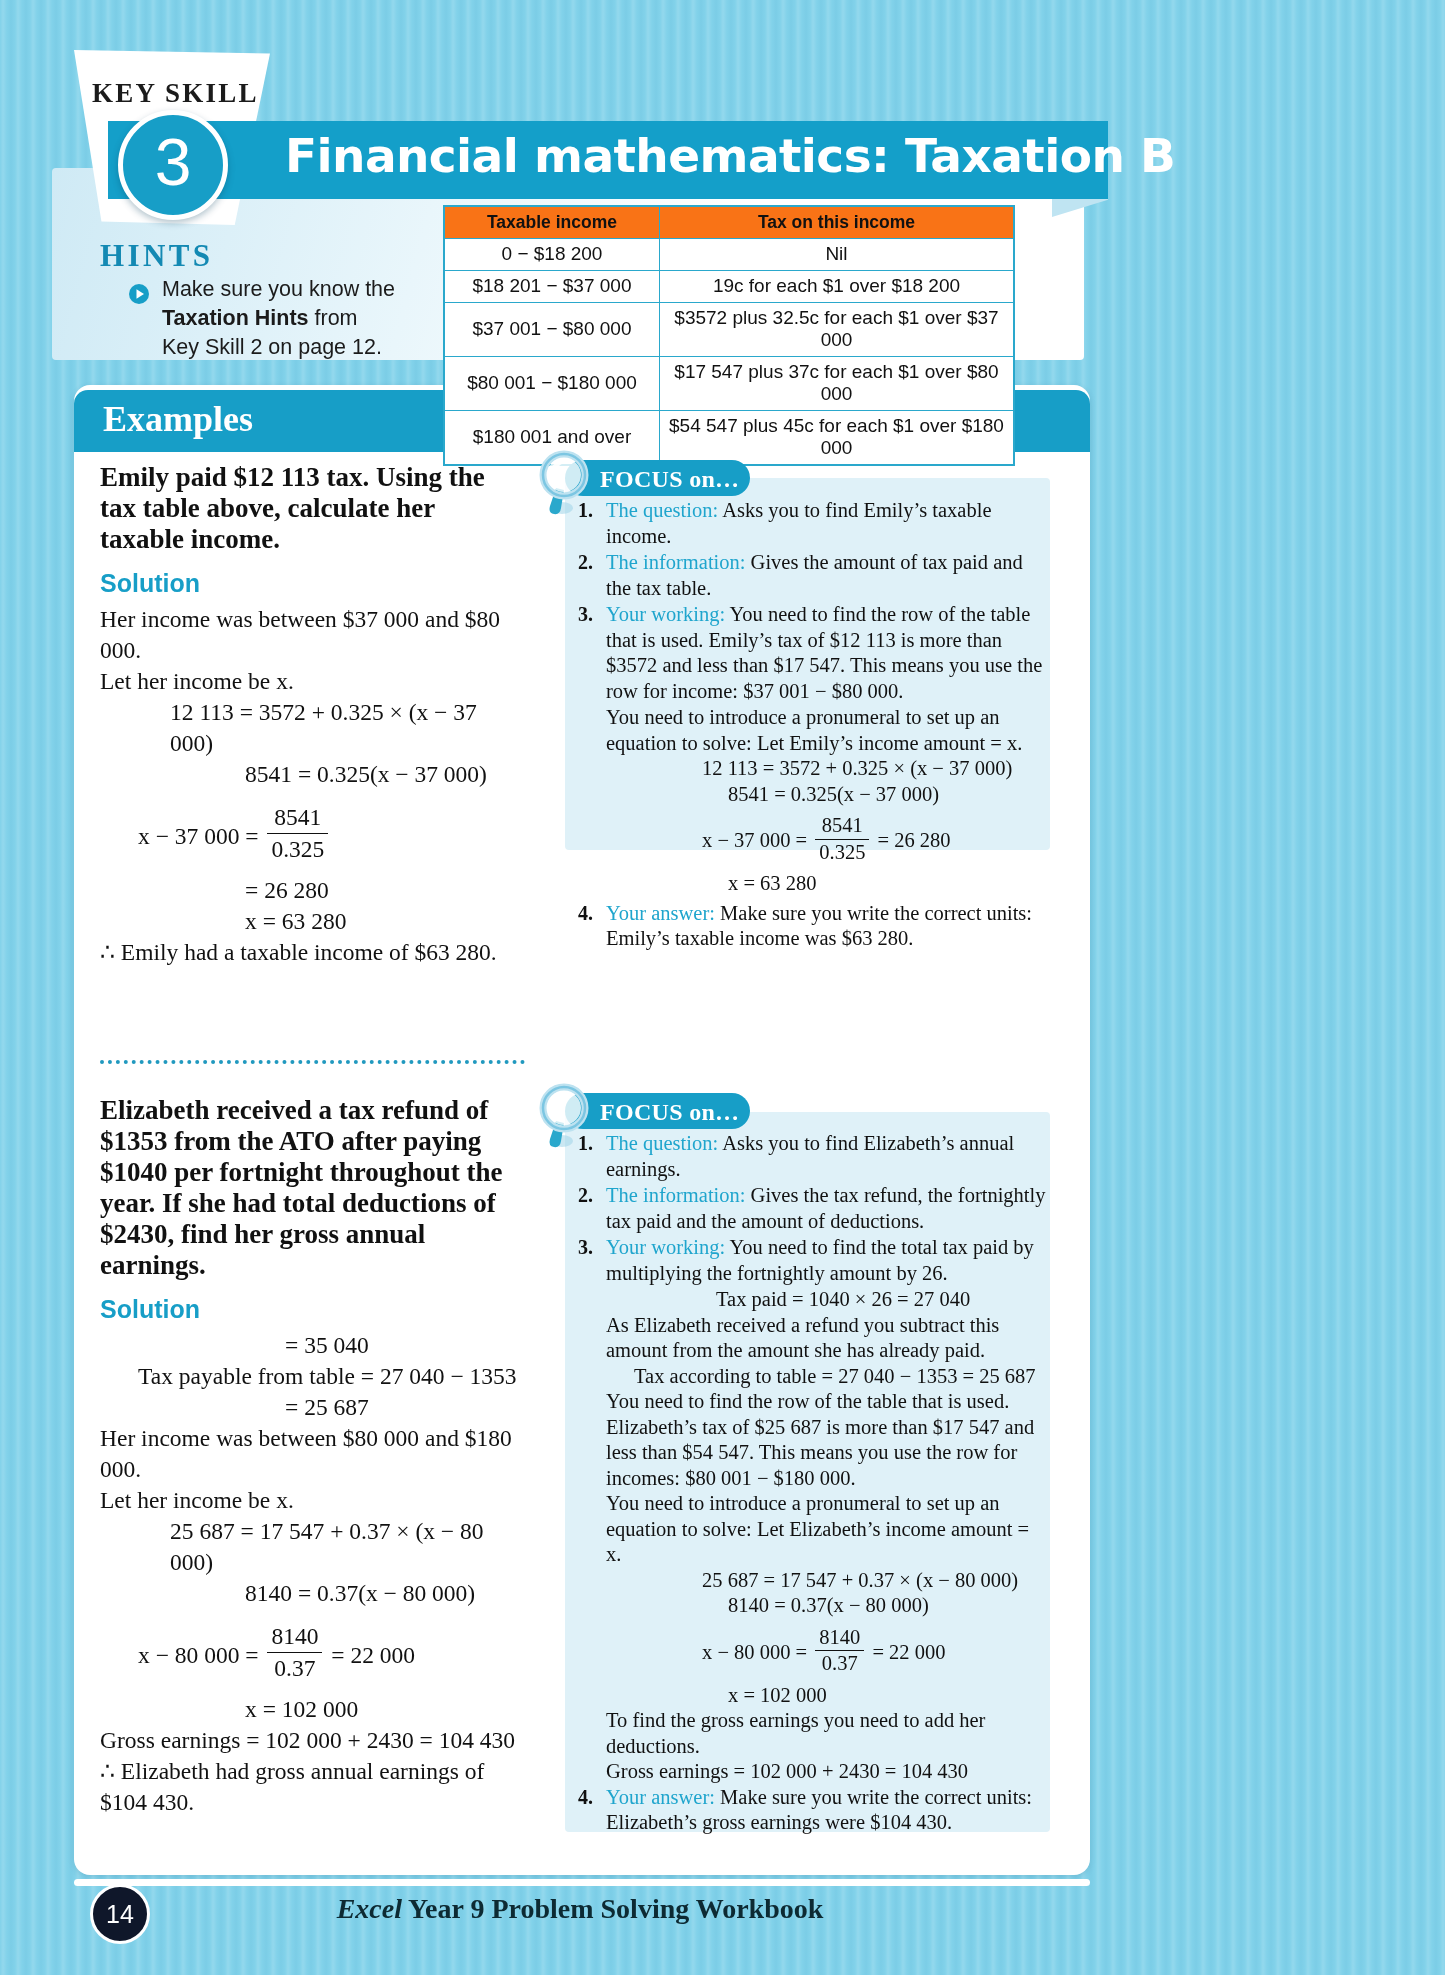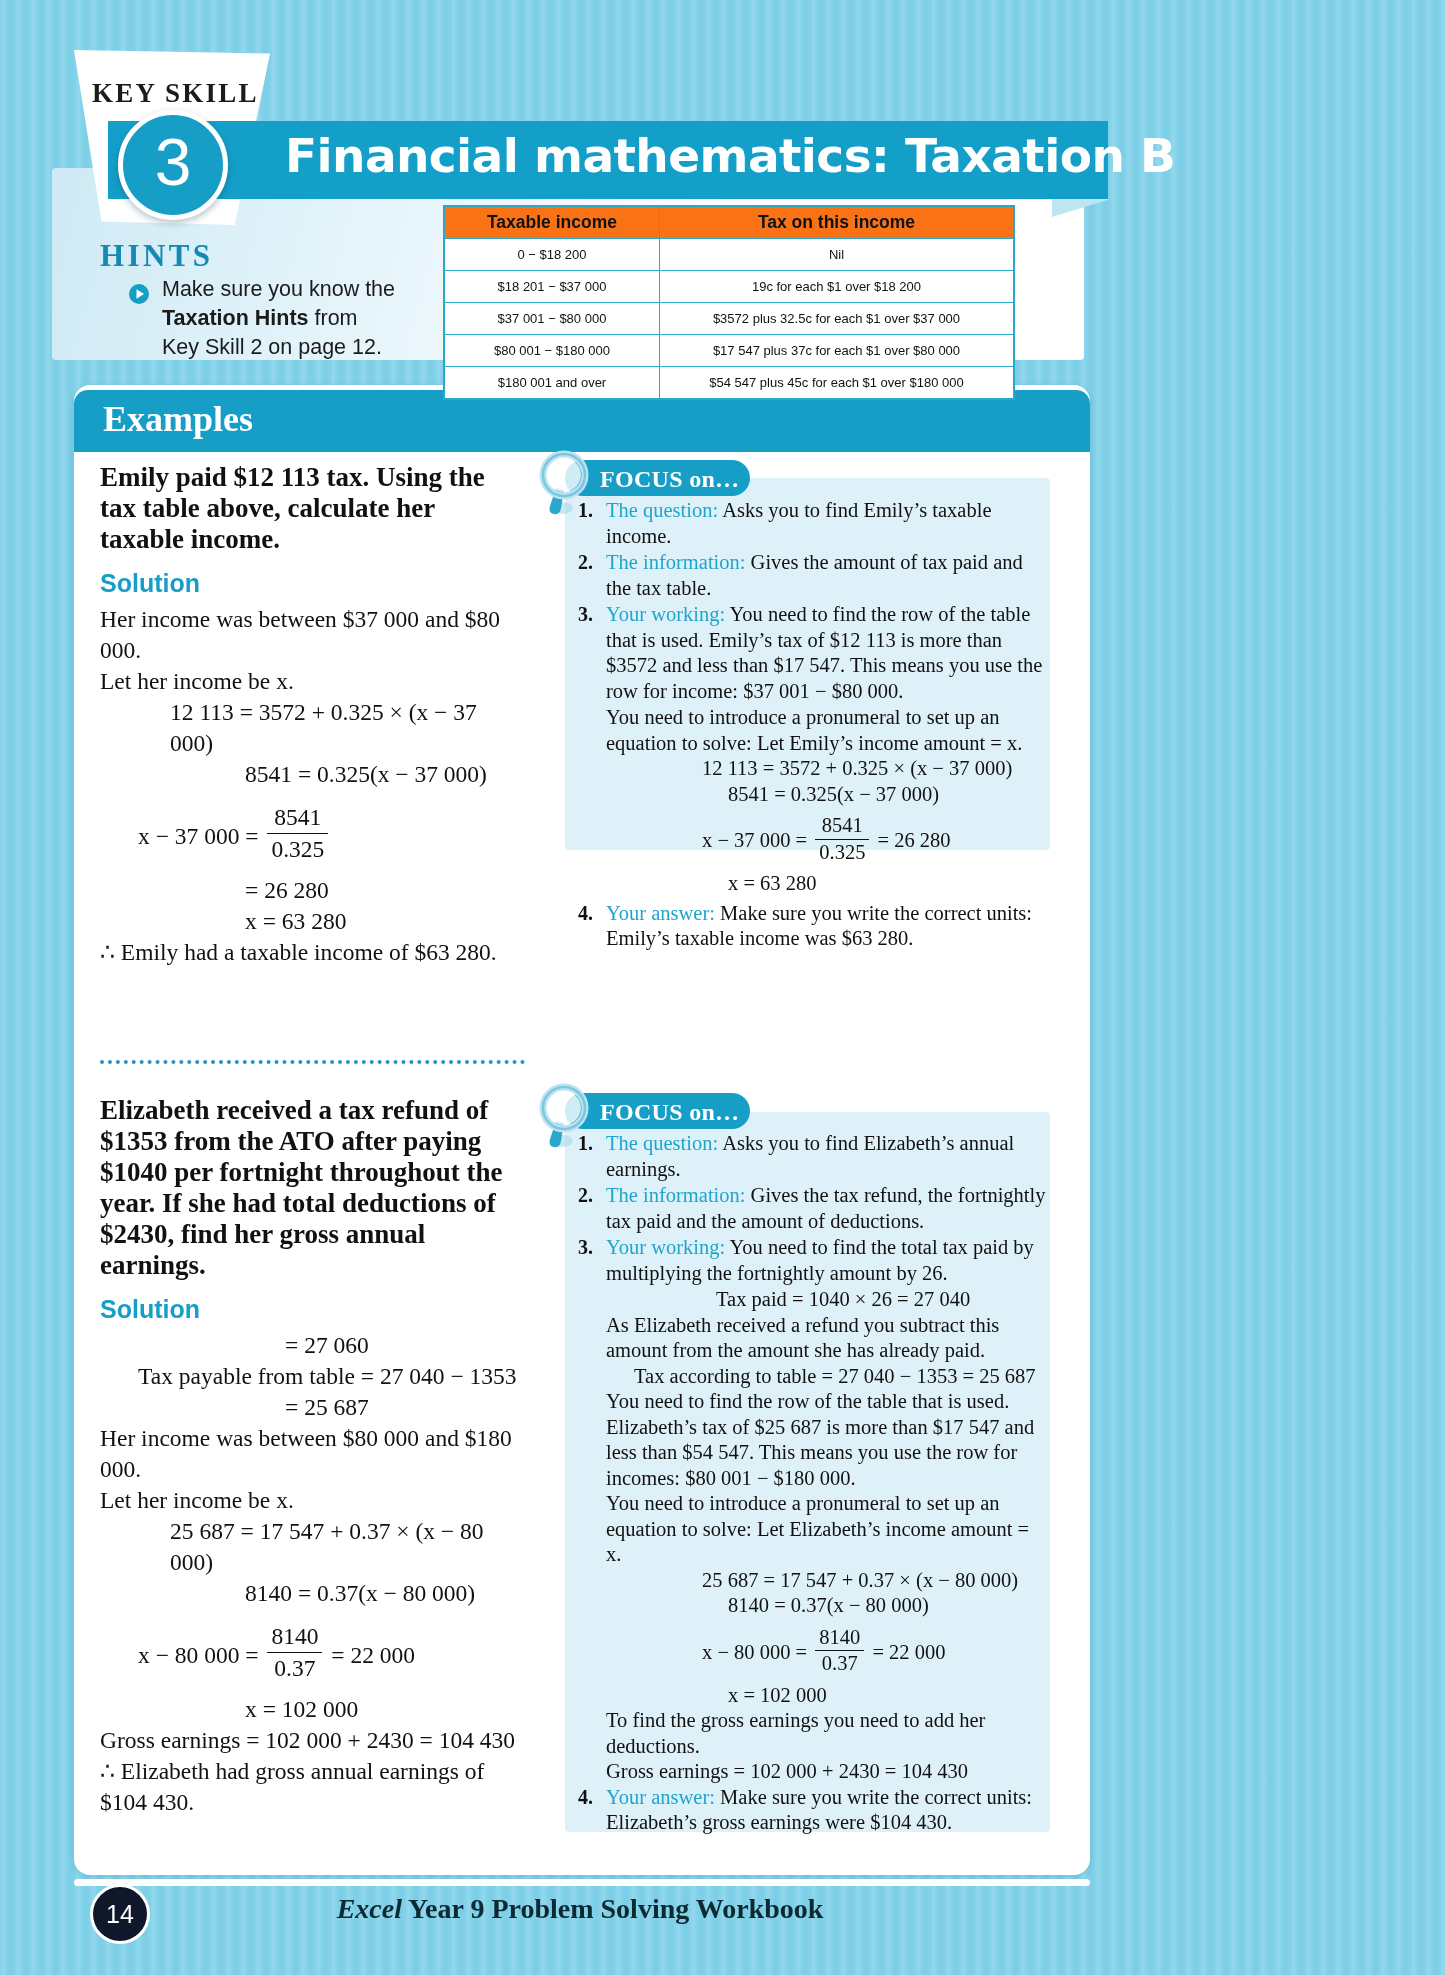--- a/index.html
+++ b/index.html
@@ -146,21 +146,21 @@
     width: 572px;
     border-collapse: collapse;
     z-index: 6;
     background: #ffffff;
     border: 2px solid #2aa8cc;
     font-family: "Liberation Sans", sans-serif;
   }
   .tax-table th, .tax-table td {
     border: 1.6px solid #2aa8cc;
     text-align: center;
-    font-size: 13px;
+    font-size: 19px;
     color: #111;
     padding: 4px 2px 5px;
     height: 22px;
   }
   .tax-table th {
     background: #f97316;
     font-weight: bold;
     font-size: 17.5px;
   }
   .tax-table td.col-a { width: 213px; }
@@ -468,21 +468,21 @@
       <div class="focus-num">4.</div>
       <div class="focus-body"><span class="lbl">Your answer:</span><span> Make sure you write the correct units: Emily’s taxable income was $63 280.</span></div>
     </div>
   </div>
 
   <div class="dotted-sep" style="top:1060px;"></div>
 
   <div class="qcol" style="top:1095px;">
     <div class="q-text">Elizabeth received a tax refund of $1353 from the ATO after paying $1040 per fortnight throughout the year. If she had total deductions of $2430, find her gross annual earnings.</div>
     <div class="sol-head">Solution</div>
-    <div class="sol-line ind4">= 27 060</div>
+    <div class="sol-line ind4">= 35 040</div>
     <div class="sol-line ind1">Tax payable from table = 27 040 − 1353</div>
     <div class="sol-line ind4">= 25 687</div>
     <div class="sol-line">Her income was between $80 000 and $180 000.</div>
     <div class="sol-line">Let her income be x.</div>
     <div class="sol-line ind2">25 687 = 17 547 + 0.37 × (x − 80 000)</div>
     <div class="sol-line ind3">8140 = 0.37(x − 80 000)</div>
     <div class="sol-line ind1" style="margin-top:12px;">
       <span>x − 80 000 =</span>
       <span class="frac">
         <span class="num">8140</span>

